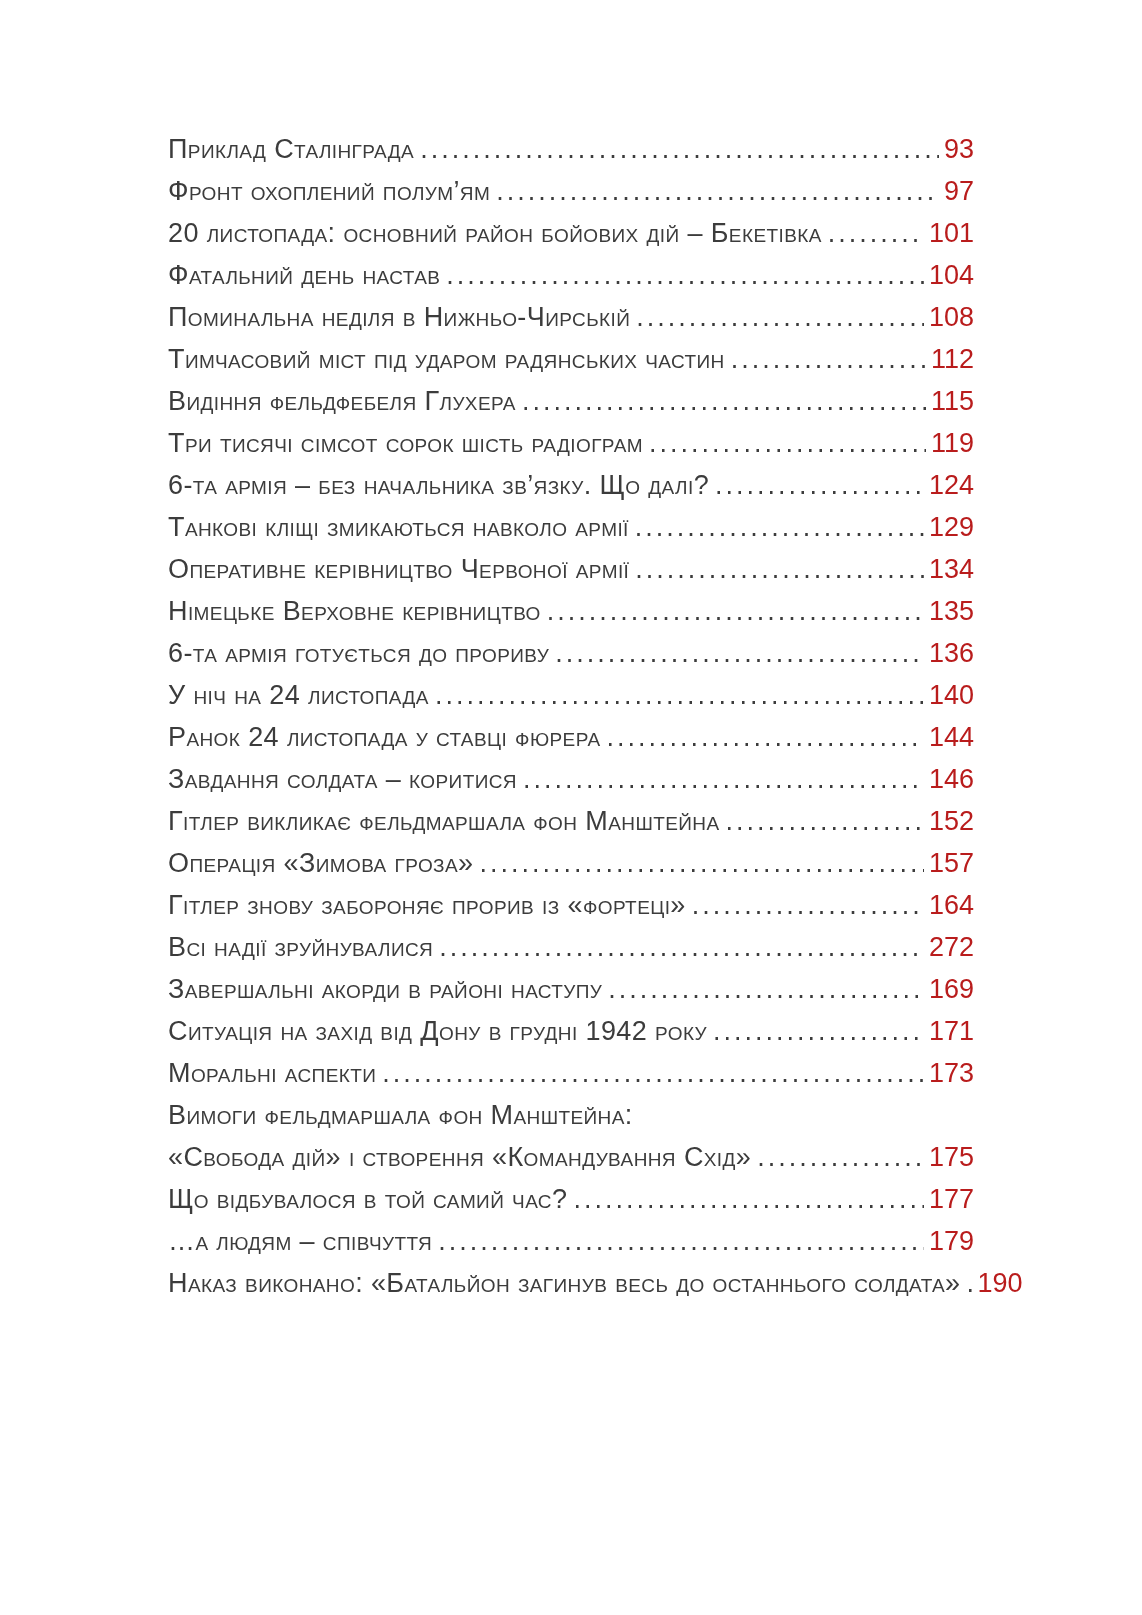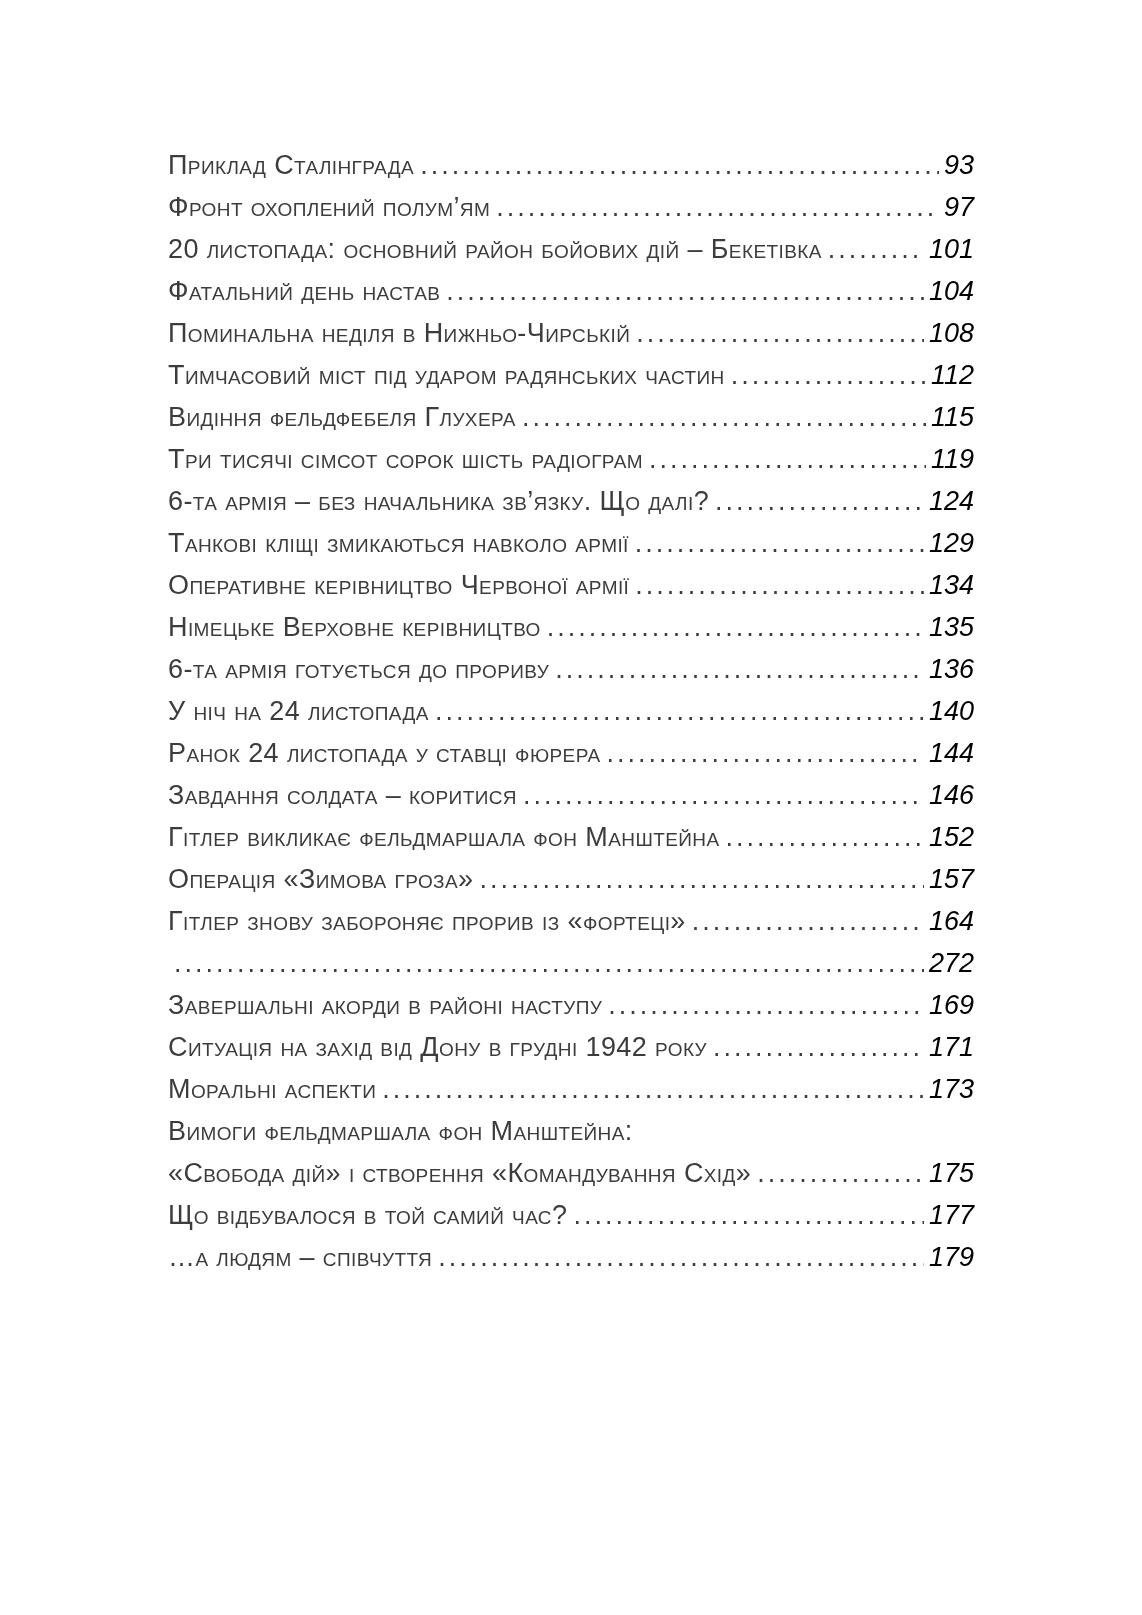--- a/index.html
+++ b/index.html
@@ -15,21 +15,21 @@
   }
   .page {
     position: relative;
     width: 1142px;
     height: 1615px;
     background: #ffffff;
   }
   .toc {
     position: absolute;
     left: 168px;
-    top: 144px;
+    top: 128px;
     width: 806px;
   }
   .toc-row {
     display: flex;
     align-items: baseline;
     height: 42px;
     line-height: 42px;
     font-size: 27px;
     color: #3c3c3c;
     white-space: nowrap;
@@ -47,22 +47,21 @@
     height: 42px;
   }
   .toc-leader::after {
     content: "..................................................................................................................................................................";
     letter-spacing: 3px;
     color: #3c3c3c;
   }
   .toc-page-num {
     flex: 0 0 auto;
     text-align: center;
-    color: #000000;
-    font-style: italic;
+    color: #b91c1c;
   }
 </style>
 </head>
 <body style="background: rgb(255, 255, 255);">
 
 <div class="page">
   <div class="toc">
   <div class="toc-row">
     <span class="toc-title">Приклад Сталінграда</span>
     <span class="toc-leader"></span>
@@ -173,20 +172,21 @@
     <span class="toc-page-num">157</span>
   </div>
 
   <div class="toc-row">
     <span class="toc-title">Гітлер знову забороняє прорив із «фортеці»</span>
     <span class="toc-leader"></span>
     <span class="toc-page-num">164</span>
   </div>
 
   <div class="toc-row">
+    <span class="toc-title">Всі надії зруйнувалися</span>
     <span class="toc-leader"></span>
     <span class="toc-page-num">272</span>
   </div>
 
   <div class="toc-row">
     <span class="toc-title">Завершальні акорди в районі наступу</span>
     <span class="toc-leader"></span>
     <span class="toc-page-num">169</span>
   </div>
 
@@ -218,14 +218,19 @@
     <span class="toc-leader"></span>
     <span class="toc-page-num">177</span>
   </div>
 
   <div class="toc-row">
     <span class="toc-title">…а людям – співчуття</span>
     <span class="toc-leader"></span>
     <span class="toc-page-num">179</span>
   </div>
 
+  <div class="toc-row">
+    <span class="toc-title">Наказ виконано: «Батальйон загинув весь до останнього солдата»</span>
+    <span class="toc-leader"></span>
+    <span class="toc-page-num">190</span>
+  </div>
 </div>
 </div>
 
 </body></html>

